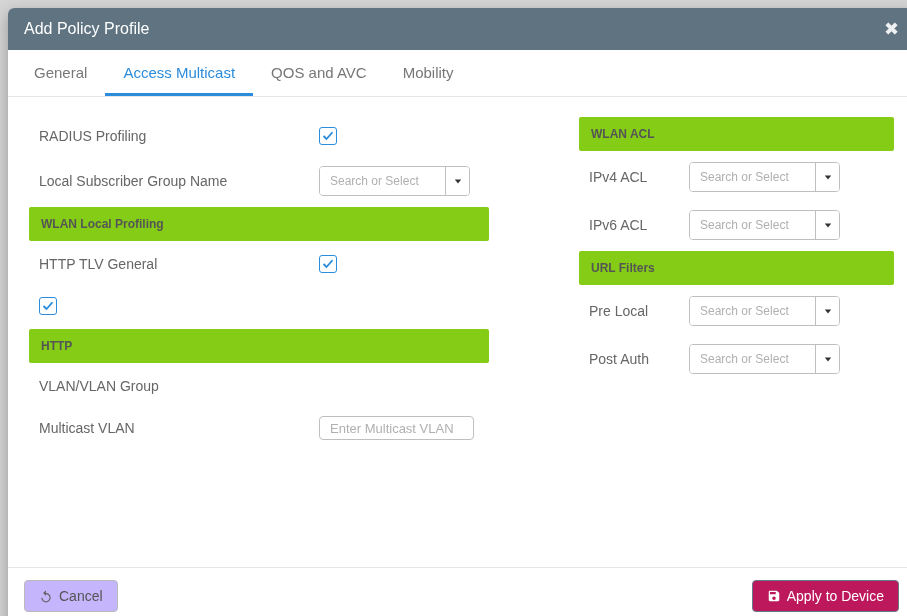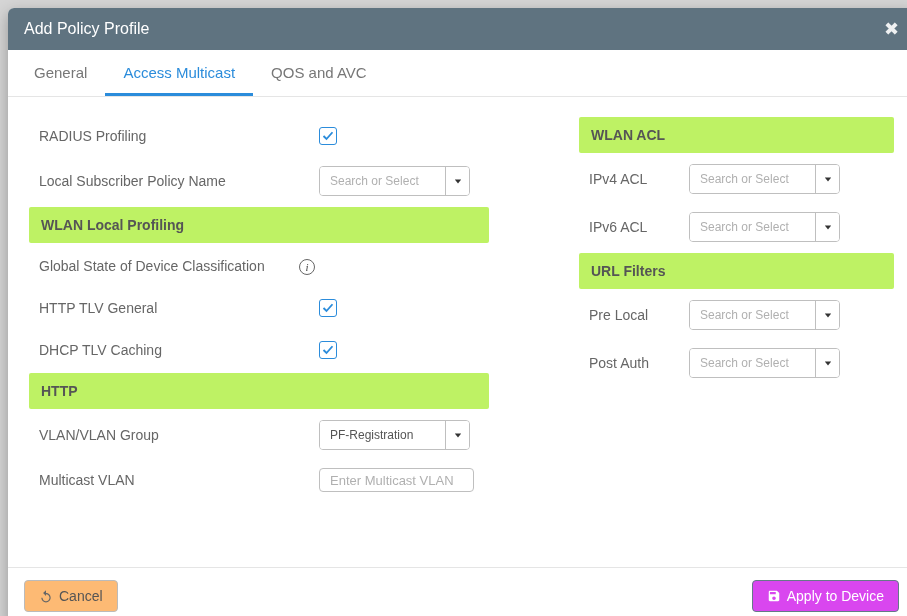--- a/index.html
+++ b/index.html
@@ -63,25 +63,25 @@
       min-height: 42px;
     }
     .row .label {
       flex: 0 0 280px;
       color: #666;
       font-size: 14px;
     }
     .col-right .row .label { flex: 0 0 100px; }
     .row .control { flex: 0 0 auto; }
     .section-head {
-      background: #bef264;
+      background: #84cc16;
       color: #555;
       font-weight: 700;
       padding: 10px 12px;
-      font-size: 14px;
+      font-size: 12px;
       border-radius: 2px;
       margin: 2px 0;
     }
     .checkbox {
       width: 18px; height: 18px;
       border: 1.5px solid #2b8cdb;
       border-radius: 3px;
       display: inline-flex;
       align-items: center;
       justify-content: center;
@@ -141,125 +141,109 @@
     }
     .modal-footer {
       border-top: 1px solid #e5e5e5;
       padding: 12px 16px;
       display: flex;
       justify-content: space-between;
       align-items: center;
     }
     .btn {
       border: 1px solid #bbb;
-      background: #fdba74;
+      background: #c4b5fd;
       border-radius: 4px;
       padding: 7px 14px;
       font-size: 14px;
       cursor: pointer;
       display: inline-flex;
       align-items: center;
       gap: 6px;
       color: #555;
     }
     .btn-primary {
-      background: #d946ef;
+      background: #be185d;
       border-color: #657988;
       color: #fff;
     }
     .btn svg { width: 14px; height: 14px; }
   </style>
 </head>
 <body>
 
 <div class="modal">
   <div class="modal-header">
     <span class="modal-title">Add Policy Profile</span>
     <span class="close-icon">✖</span>
   </div>
 
   <div class="tabs">
     <div class="tab">General</div>
     <div class="tab active">Access Multicast</div>
     <div class="tab">QOS and AVC</div>
+    <div class="tab">Mobility</div>
   </div>
 
   <div class="modal-body">
     <div class="col col-left">
 
       <div class="row">
         <span class="label">RADIUS Profiling</span>
         <span class="control">
           <span class="checkbox">
             <svg viewBox="0 0 16 16">
                 <polyline points="2,8 6,12 14,3"></polyline>
               </svg>
           </span>
         </span>
       </div>
 
       <div class="row">
-        <span class="label">Local Subscriber Policy Name</span>
+        <span class="label">Local Subscriber Group Name</span>
         <span class="control">
           <span class="select">
             <input class="select-input" placeholder="Search or Select" style="">
             <span class="select-arrow">
                 <svg viewBox="0 0 10 10">
                   <polygon points="1,3 9,3 5,8" fill="#333"></polygon>
                 </svg>
               </span>
           </span>
         </span>
       </div>
 
       <div class="section-head">WLAN Local Profiling</div>
 
-      <div class="row">
-        <span class="label" style="flex-basis:260px">Global State of Device Classification</span>
-        <span class="control">
-          <span class="info-icon">i</span>
-        </span>
-      </div>
 
       <div class="row">
         <span class="label">HTTP TLV General</span>
         <span class="control">
           <span class="checkbox">
             <svg viewBox="0 0 16 16">
                 <polyline points="2,8 6,12 14,3"></polyline>
               </svg>
           </span>
         </span>
       </div>
 
       <div class="row">
-        <span class="label">DHCP TLV Caching</span>
         <span class="control">
           <span class="checkbox">
             <svg viewBox="0 0 16 16">
                 <polyline points="2,8 6,12 14,3"></polyline>
               </svg>
           </span>
         </span>
       </div>
 
       <div class="section-head">HTTP</div>
 
       <div class="row">
         <span class="label">VLAN/VLAN Group</span>
-        <span class="control">
-          <span class="select">
-            <input class="select-input" value="PF-Registration" style="">
-            <span class="select-arrow">
-                <svg viewBox="0 0 10 10">
-                  <polygon points="1,3 9,3 5,8" fill="#333"></polygon>
-                </svg>
-              </span>
-          </span>
-        </span>
       </div>
 
       <div class="row">
         <span class="label">Multicast VLAN</span>
         <span class="control">
           <input class="text-input" placeholder="Enter Multicast VLAN" style="">
         </span>
       </div>
     </div>
 

